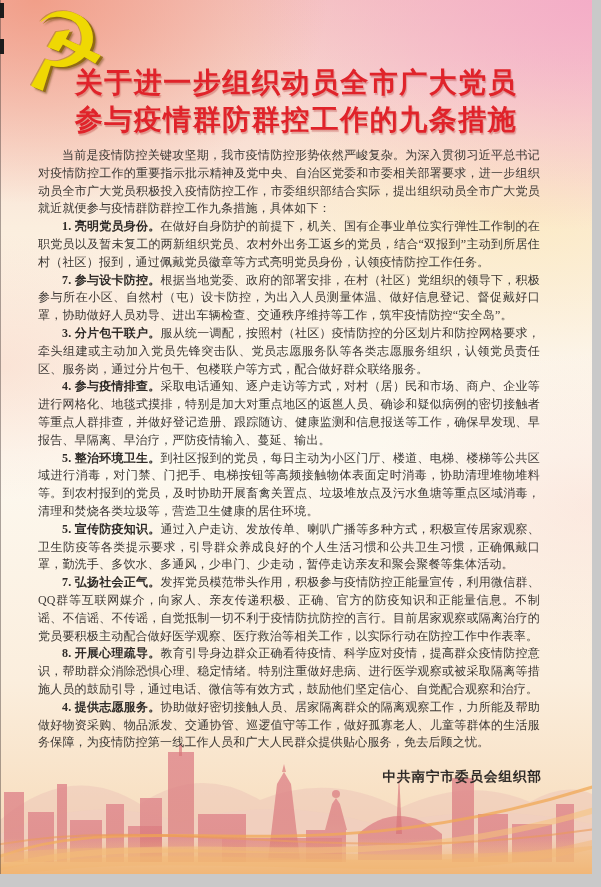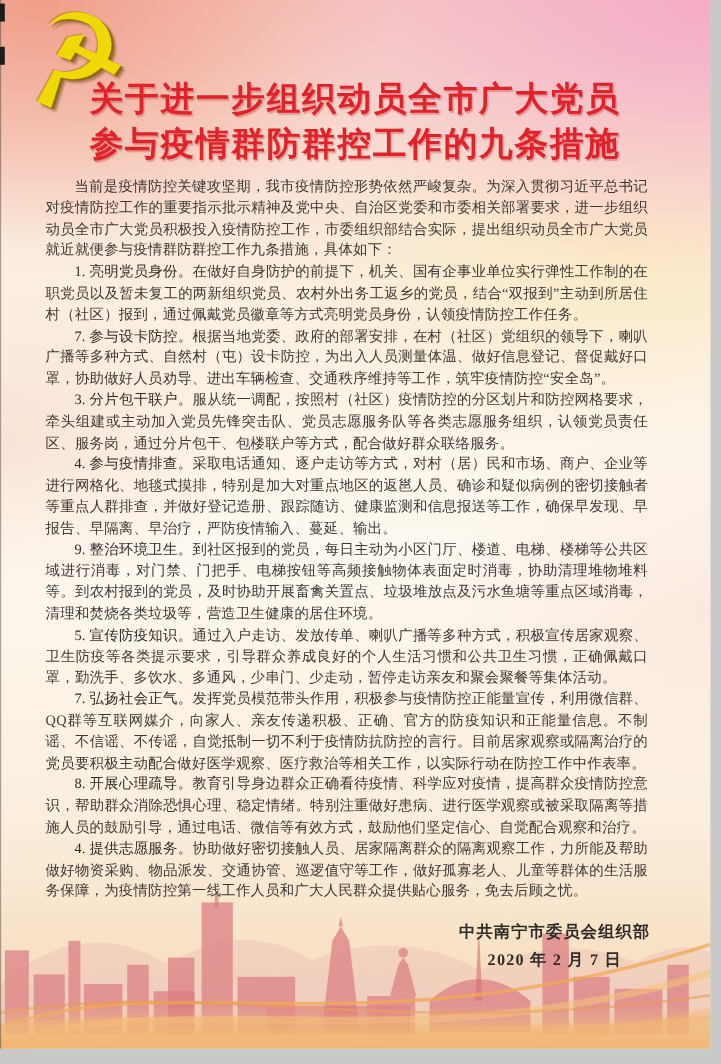--- a/index.html
+++ b/index.html
@@ -34,24 +34,24 @@
     font-size:28px;line-height:37px;letter-spacing:1.5px;color:#e0232a;
     text-shadow:1px 1.5px 1px rgba(170,25,25,.30);
   }
   
   .content{
     position:absolute;top:147px;left:38px;right:52px;z-index:2;
     font-size:12px;line-height:17.8px;letter-spacing:.2px;
     color:#3c3835;text-align:justify;
   }
   .para{margin:0;text-indent:2em;}
-  .mhead{font-weight:400;color:#2e2a27;}
+  .mhead{font-weight:700;color:#2e2a27;}
   
   .signature{
-    position:absolute;right:50px;top:765px;z-index:6;text-align:center;
+    position:absolute;right:50px;top:765px;z-index:6;text-align:right;
     font-weight:700;font-size:13.5px;line-height:23px;color:#2f2b28;letter-spacing:1px;
   }
   
   .skyline{position:absolute;left:0;bottom:0;width:592px;height:132px;z-index:1;}
 </style>
 </head>
 <body>
 
 <div class="canvas">
   <div class="page">
@@ -64,41 +64,40 @@
     <div class="title">
       <div>关于进一步组织动员全市广大党员</div>
       <div>参与疫情群防群控工作的九条措施</div>
     </div>
 
     <div class="content">
       <p class="para">当前是疫情防控关键攻坚期，我市疫情防控形势依然严峻复杂。为深入贯彻习近平总书记对疫情防控工作的重要指示批示精神及党中央、自治区党委和市委相关部署要求，进一步组织动员全市广大党员积极投入疫情防控工作，市委组织部结合实际，提出组织动员全市广大党员就近就便参与疫情群防群控工作九条措施，具体如下：</p>
 
         <p class="para measure"><b class="mhead">1. 亮明党员身份。</b><span>在做好自身防护的前提下，机关、国有企事业单位实行弹性工作制的在职党员以及暂未复工的两新组织党员、农村外出务工返乡的党员，结合“双报到”主动到所居住村（社区）报到，通过佩戴党员徽章等方式亮明党员身份，认领疫情防控工作任务。</span></p>
 
-        <p class="para measure"><b class="mhead">7. 参与设卡防控。</b><span>根据当地党委、政府的部署安排，在村（社区）党组织的领导下，喇叭广播等多种方式、自然村（屯）设卡防控，为出入人员测量体温、做好信息登记、督促戴好口罩，协助做好人员劝导、进出车辆检查、交通秩序维持等工作，筑牢疫情防控“安全岛”。</span></p>
+        <p class="para measure"><b class="mhead">7. 参与设卡防控。</b><span>根据当地党委、政府的部署安排，在村（社区）党组织的领导下，积极参与所在小区、自然村（屯）设卡防控，为出入人员测量体温、做好信息登记、督促戴好口罩，协助做好人员劝导、进出车辆检查、交通秩序维持等工作，筑牢疫情防控“安全岛”。</span></p>
 
         <p class="para measure"><b class="mhead">3. 分片包干联户。</b><span>服从统一调配，按照村（社区）疫情防控的分区划片和防控网格要求，牵头组建或主动加入党员先锋突击队、党员志愿服务队等各类志愿服务组织，认领党员责任区、服务岗，通过分片包干、包楼联户等方式，配合做好群众联络服务。</span></p>
 
         <p class="para measure"><b class="mhead">4. 参与疫情排查。</b><span>采取电话通知、逐户走访等方式，对村（居）民和市场、商户、企业等进行网格化、地毯式摸排，特别是加大对重点地区的返邕人员、确诊和疑似病例的密切接触者等重点人群排查，并做好登记造册、跟踪随访、健康监测和信息报送等工作，确保早发现、早报告、早隔离、早治疗，严防疫情输入、蔓延、输出。</span></p>
 
-        <p class="para measure"><b class="mhead">9. 整治环境卫生。</b><span>到社区报到的党员，每日主动为小区门厅、楼道、电梯、楼梯等公共区域进行消毒，对门禁、门把手、电梯按钮等高频接触物体表面定时消毒，协助清理堆物堆料等。到农村报到的党员，及时协助开展畜禽关置点、垃圾堆放点及污水鱼塘等重点区域消毒，清理和焚烧各类垃圾等，营造卫生健康的居住环境。</span></p>
+        <p class="para measure"><b class="mhead">5. 整治环境卫生。</b><span>到社区报到的党员，每日主动为小区门厅、楼道、电梯、楼梯等公共区域进行消毒，对门禁、门把手、电梯按钮等高频接触物体表面定时消毒，协助清理堆物堆料等。到农村报到的党员，及时协助开展畜禽关置点、垃圾堆放点及污水鱼塘等重点区域消毒，清理和焚烧各类垃圾等，营造卫生健康的居住环境。</span></p>
 
         <p class="para measure"><b class="mhead">5. 宣传防疫知识。</b><span>通过入户走访、发放传单、喇叭广播等多种方式，积极宣传居家观察、卫生防疫等各类提示要求，引导群众养成良好的个人生活习惯和公共卫生习惯，正确佩戴口罩，勤洗手、多饮水、多通风，少串门、少走动，暂停走访亲友和聚会聚餐等集体活动。</span></p>
 
         <p class="para measure"><b class="mhead">7. 弘扬社会正气。</b><span>发挥党员模范带头作用，积极参与疫情防控正能量宣传，利用微信群、QQ群等互联网媒介，向家人、亲友传递积极、正确、官方的防疫知识和正能量信息。不制谣、不信谣、不传谣，自觉抵制一切不利于疫情防抗防控的言行。目前居家观察或隔离治疗的党员要积极主动配合做好医学观察、医疗救治等相关工作，以实际行动在防控工作中作表率。</span></p>
 
         <p class="para measure"><b class="mhead">8. 开展心理疏导。</b><span>教育引导身边群众正确看待疫情、科学应对疫情，提高群众疫情防控意识，帮助群众消除恐惧心理、稳定情绪。特别注重做好患病、进行医学观察或被采取隔离等措施人员的鼓励引导，通过电话、微信等有效方式，鼓励他们坚定信心、自觉配合观察和治疗。</span></p>
 
         <p class="para measure"><b class="mhead">4. 提供志愿服务。</b><span>协助做好密切接触人员、居家隔离群众的隔离观察工作，力所能及帮助做好物资采购、物品派发、交通协管、巡逻值守等工作，做好孤寡老人、儿童等群体的生活服务保障，为疫情防控第一线工作人员和广大人民群众提供贴心服务，免去后顾之忧。</span></p>
 
     </div>
 
     <div class="signature">
       <div>中共南宁市委员会组织部</div>
-      <div>2020 年 2 月 7 日</div>
     </div>
 
     <svg class="skyline" viewBox="0 0 592 132" preserveAspectRatio="none">
       <defs>
         <linearGradient id="bld" x1="0" y1="0" x2="0" y2="1">
           <stop offset="0" stop-color="#e08a8e" stop-opacity=".85"></stop>
           <stop offset="1" stop-color="#d46a6e" stop-opacity=".55"></stop>
         </linearGradient>
         <linearGradient id="sand" x1="0" y1="0" x2="0" y2="1">
           <stop offset="0" stop-color="#f6c488" stop-opacity="0"></stop>

